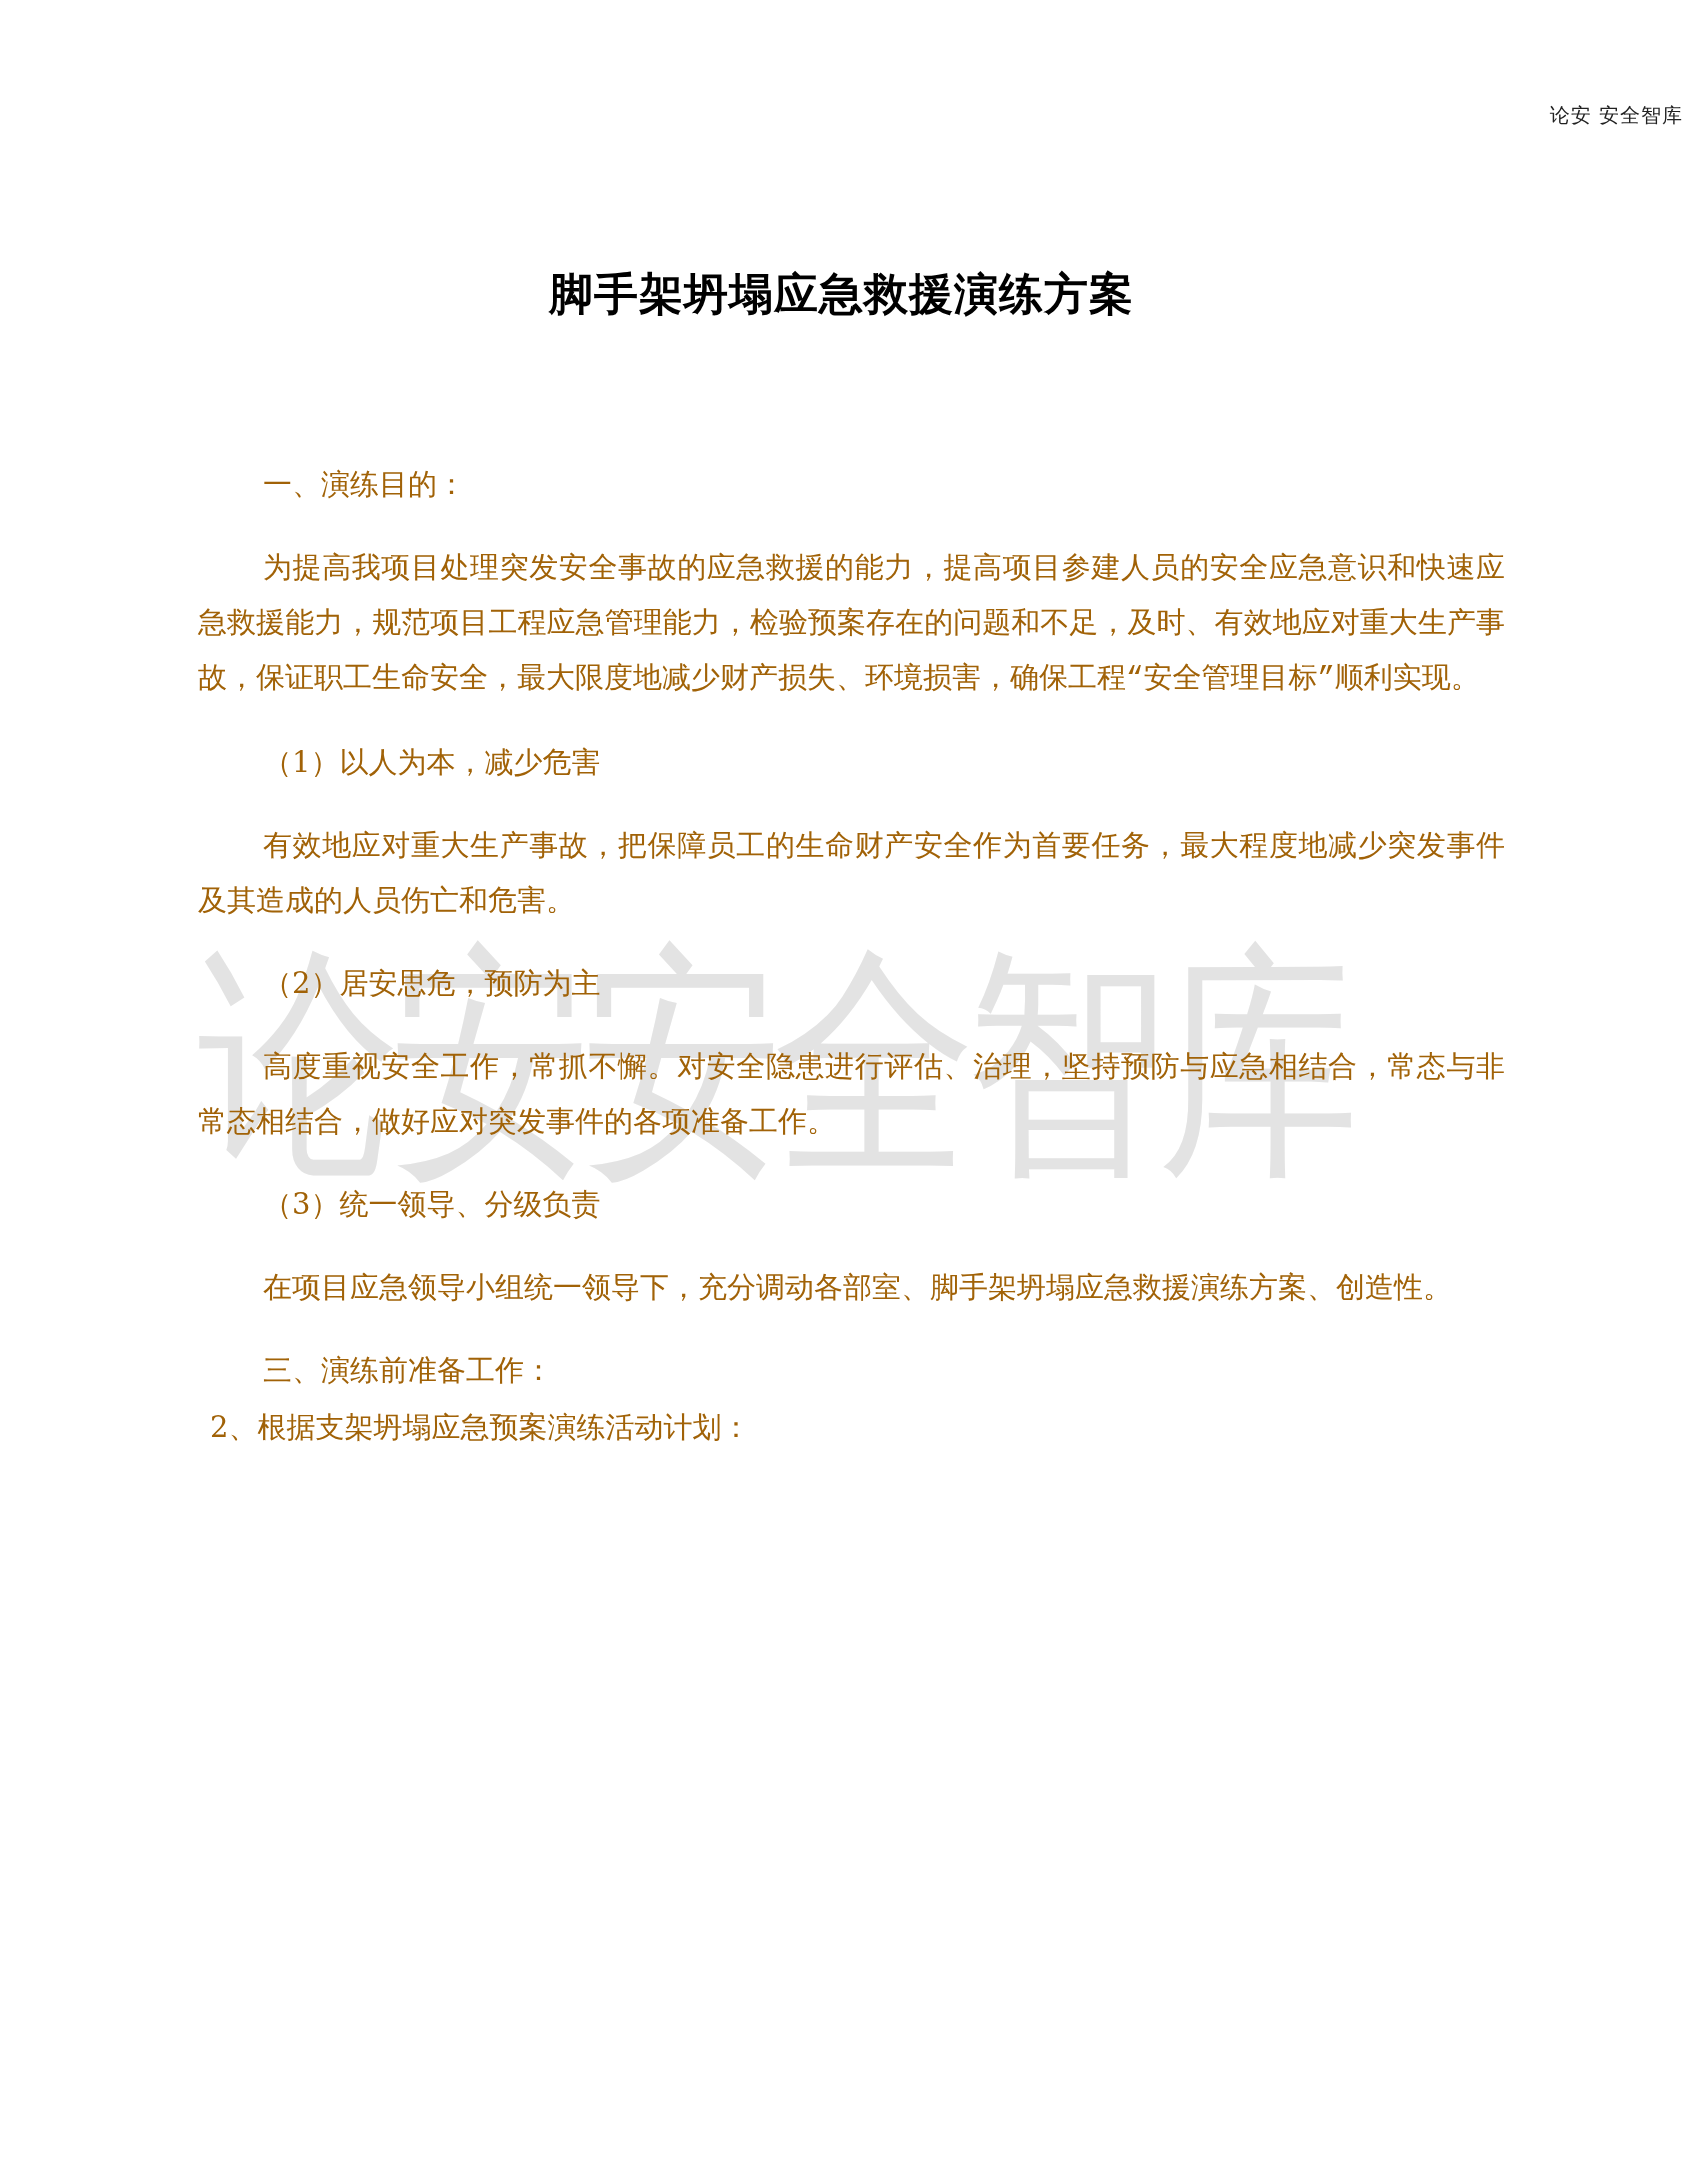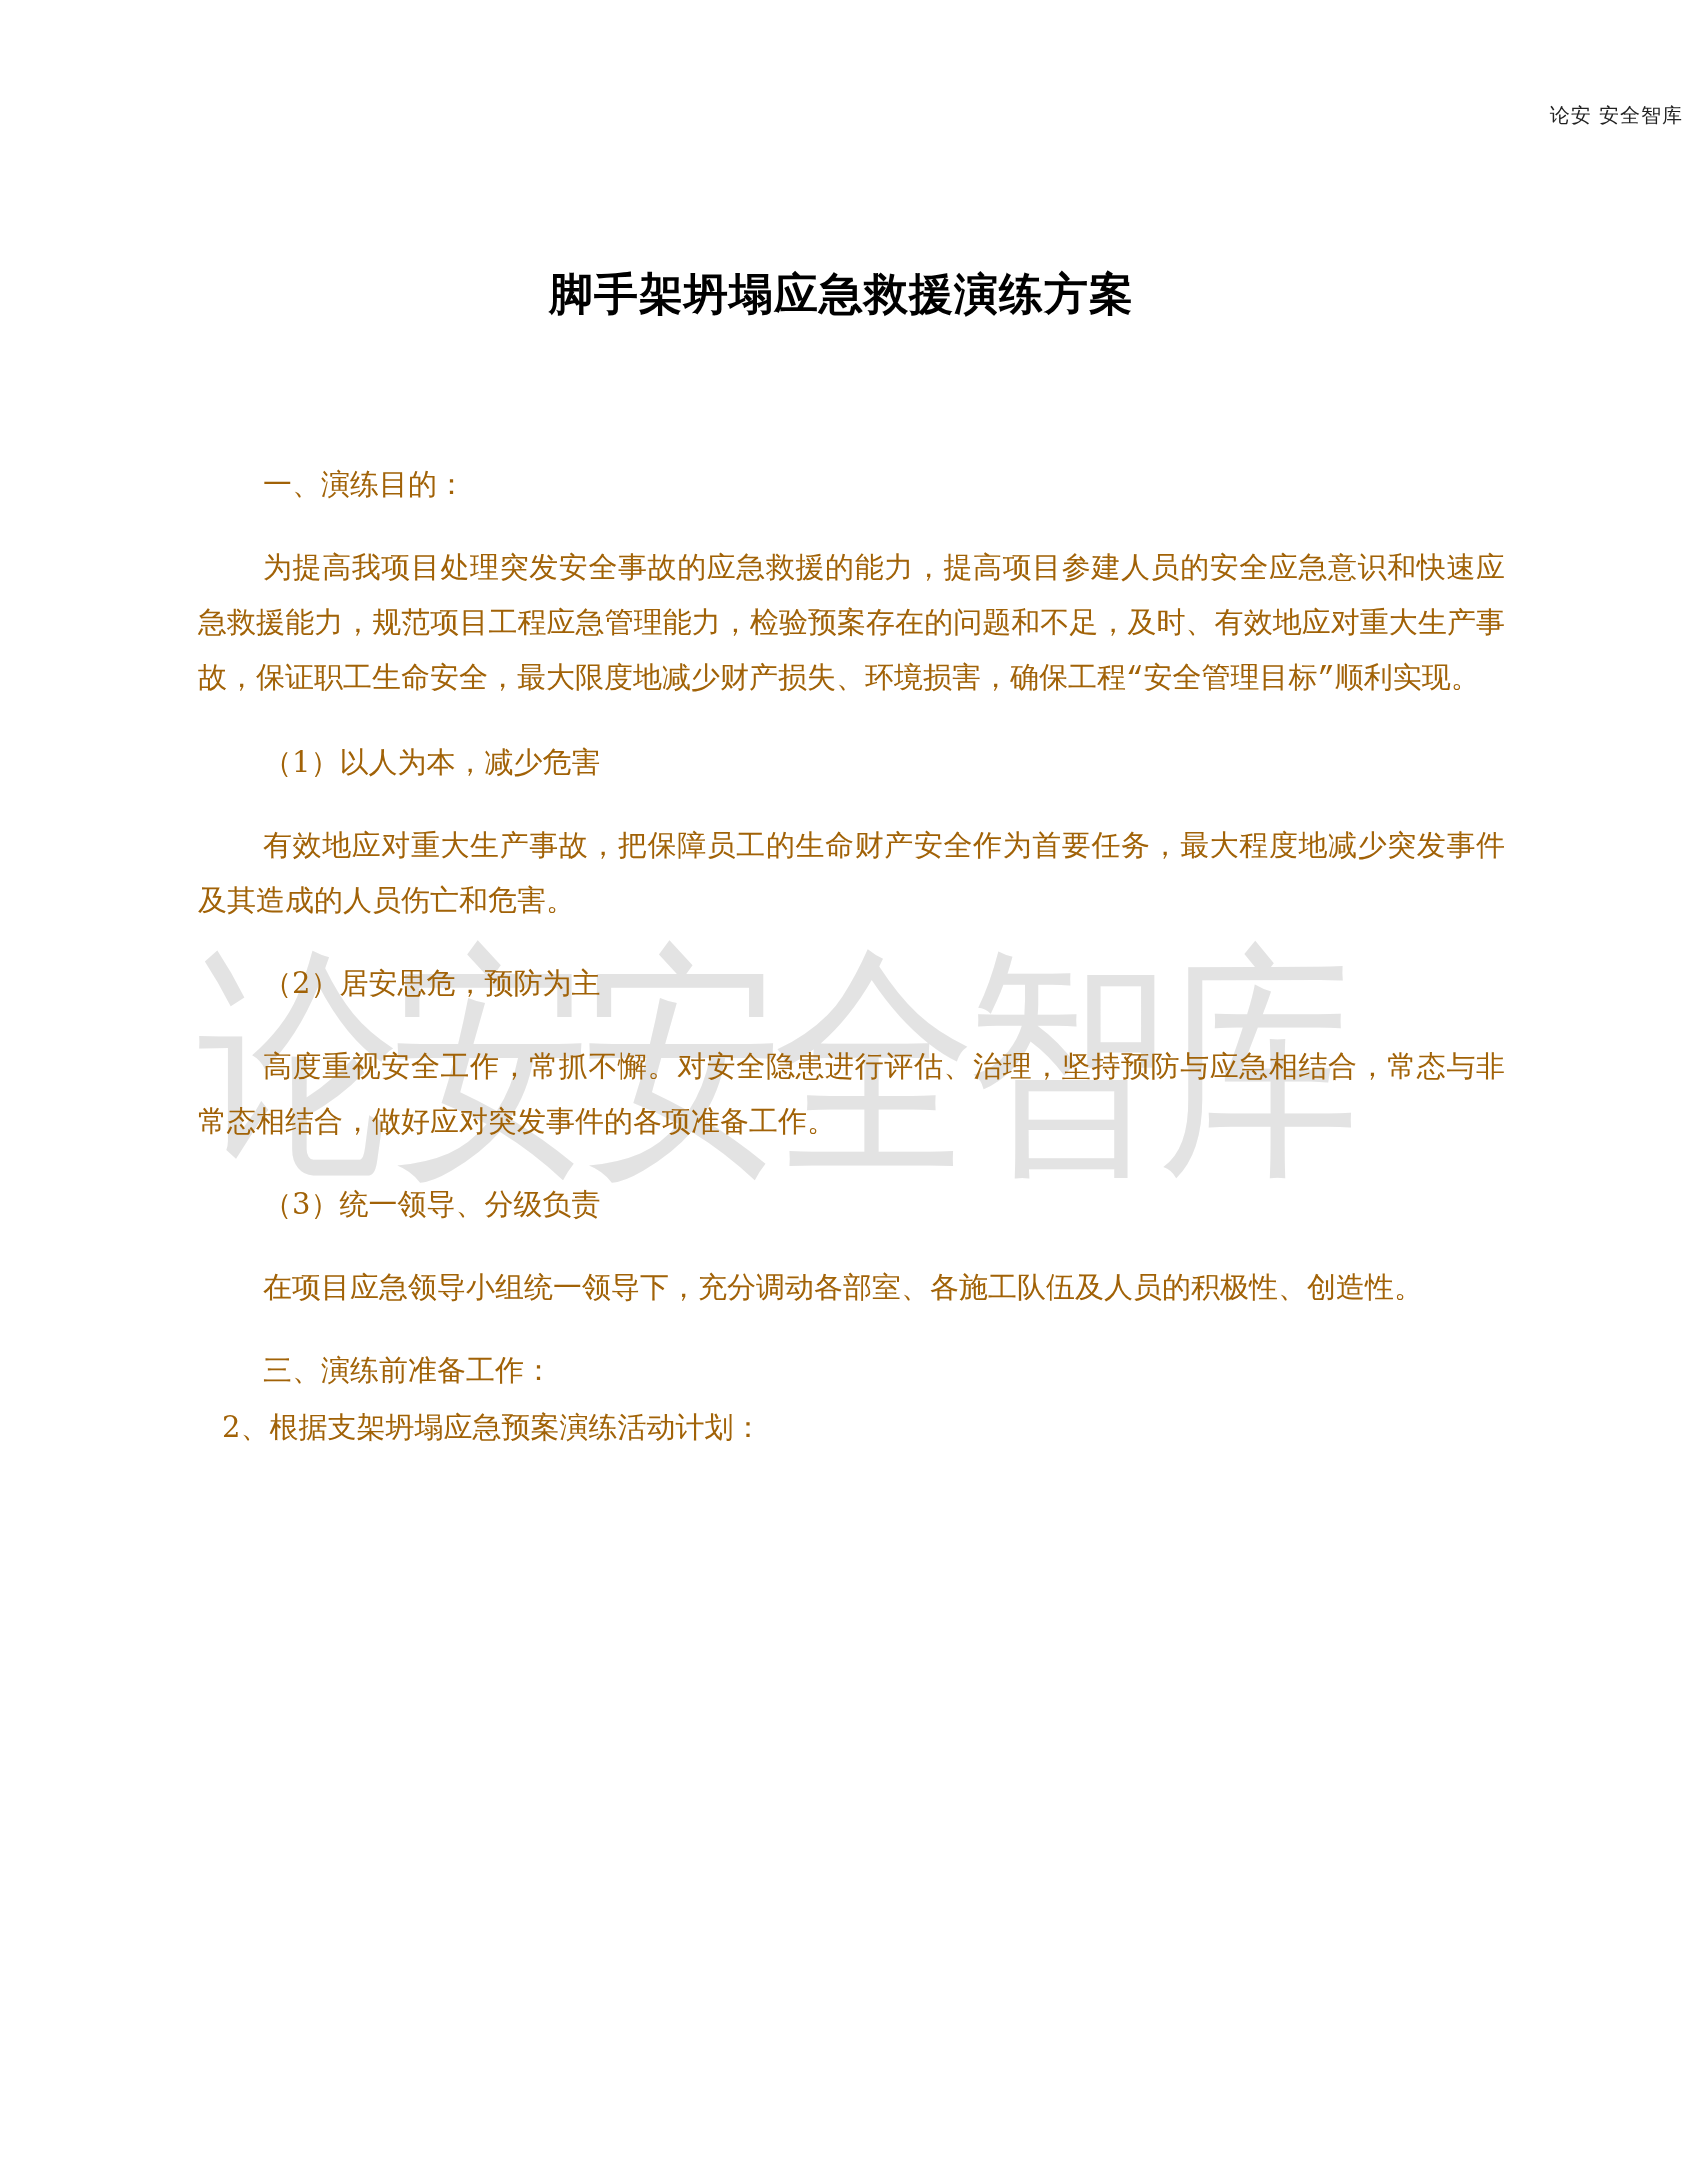--- a/index.html
+++ b/index.html
@@ -12,36 +12,36 @@
       color: #e3e3e3; font-weight: 200; letter-spacing: -12px; white-space: nowrap; z-index: 0;
       transform: scaleX(0.82); transform-origin: left top; }
     .title { position: absolute; top: 265px; left: 0; width: 1683px; text-align: center;
       font-family: Liberation Mono, monospace; font-weight: bold;
       font-size: 44px; color: #000; z-index: 1; letter-spacing: 1px; }
     .content { position: absolute; left: 198px; top: 457px; width: 1307px; z-index: 1; }
     .p { font-size: 29px; line-height: 55px; margin: 0; color: #a16207; text-align: justify; }
     .indent { text-indent: 65px; }
     .gap { margin-top: 30px; font-family: Liberation Mono, monospace; }
     .gap-s { margin-top: 28px; }
-    .item2 { margin-left: 24px; }
+    .item2 { margin-left: 12px; }
   </style>
 </head>
 <body>
 
 <div class="page-header">论安  安全智库</div>
 
 <div class="watermark">论安安全智库</div>
 
 <h1 class="title" style="margin:0;">脚手架坍塌应急救援演练方案</h1>
 
 <div class="content">
   <p class="p indent">一、演练目的：</p>
   <p class="p indent gap">为提高我项目处理突发安全事故的应急救援的能力，提高项目参建人员的安全应急意识和快速应急救援能力，规范项目工程应急管理能力，检验预案存在的问题和不足，及时、有效地应对重大生产事故，保证职工生命安全，最大限度地减少财产损失、环境损害，确保工程“安全管理目标”顺利实现。</p>
   <p class="p indent gap-s">（1）以人为本，减少危害</p>
   <p class="p indent gap-s">有效地应对重大生产事故，把保障员工的生命财产安全作为首要任务，最大程度地减少突发事件及其造成的人员伤亡和危害。</p>
   <p class="p indent gap-s">（2）居安思危，预防为主</p>
   <p class="p indent gap-s">高度重视安全工作，常抓不懈。对安全隐患进行评估、治理，坚持预防与应急相结合，常态与非常态相结合，做好应对突发事件的各项准备工作。</p>
   <p class="p indent gap-s">（3）统一领导、分级负责</p>
-  <p class="p indent gap-s">在项目应急领导小组统一领导下，充分调动各部室、各施工队伍及人员的积极性、创造性。</p>
+  <p class="p indent gap-s">在项目应急领导小组统一领导下，充分调动各部室、脚手架坍塌应急救援演练方案、创造性。</p>
   <p class="p indent gap">三、演练前准备工作：</p>
   <p class="p item2">2、根据支架坍塌应急预案演练活动计划：</p>
 </div>
 
 
 </body></html>

